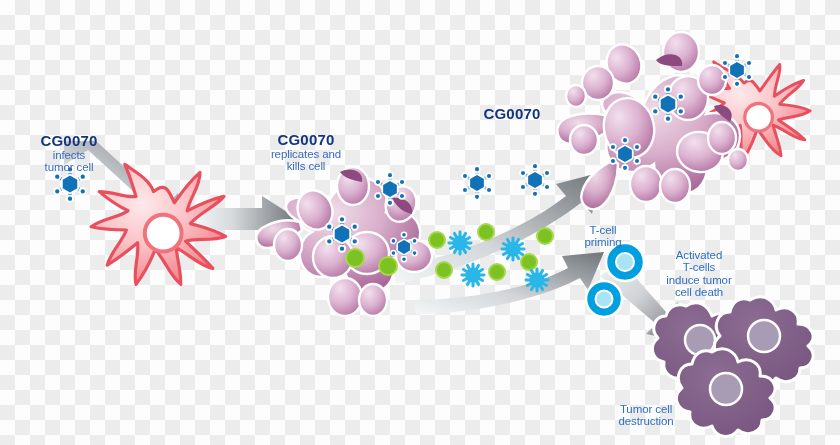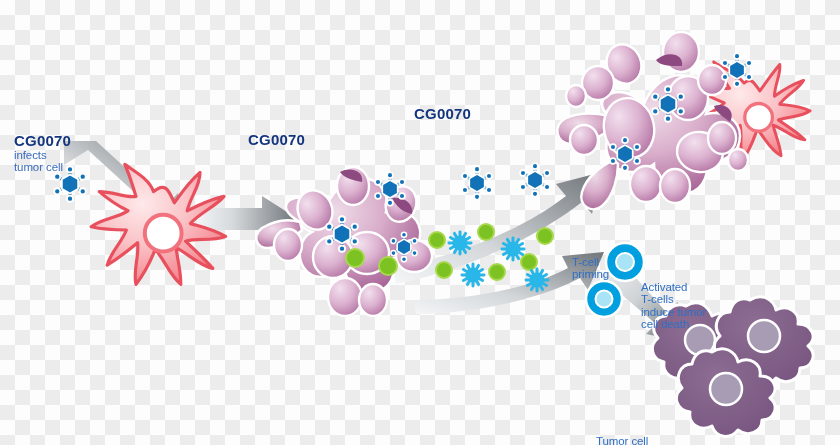--- a/index.html
+++ b/index.html
@@ -17,34 +17,34 @@
     position:relative;
   }
   #stage{position:absolute;left:0;top:0;width:840px;height:445px;}
   #stage svg{position:absolute;left:0;top:0;}
 
   .lbl{
     position:absolute;
     color:#3a6bbd;
     font-size:11.5px;
     line-height:12.6px;
-    text-align:left;
+    text-align:center;
     white-space:pre-line;
     letter-spacing:-0.1px;
     pointer-events:none;
   }
   .lbl .hd{
     display:block;
     color:#12357e;
     font-weight:bold;
     font-size:15px;
     line-height:17px;
     letter-spacing:0.2px;
   }
-  .lbl.tc{color:#2f6fc4;margin-top:32px;}
+  .lbl.tc{color:#2f6fc4;}
 
   #lbl-infects{left:14px;top:119px;width:110px;}
   #lbl-replicates{left:248px;top:118px;width:116px;}
   #lbl-spreads{left:414px;top:92px;width:196px;}
   #lbl-tcell{left:572px;top:211px;width:62px;}
   #lbl-activated{left:641px;top:236px;width:116px;}
   #lbl-virus{left:424px;top:289px;width:160px;}
   #lbl-destruct{left:596px;top:390px;width:100px;}
 </style>
 </head>
@@ -335,21 +335,22 @@
     </g>
   </g>
 </svg>
 
 <div class="lbl" id="lbl-infects">
   <span class="hd">CG0070</span><span>infects
 tumor cell</span>
 </div>
 
 <div class="lbl" id="lbl-replicates">
-  <span class="hd">CG0070</span>
+  <span class="hd">CG0070</span><span>replicates and
+kills cell</span>
 </div>
 
 <div class="lbl" id="lbl-spreads">
   <span class="hd">CG0070</span>
 </div>
 
 <div class="lbl tc" id="lbl-tcell">
   <span>T-cell
 priming</span>
 </div>

